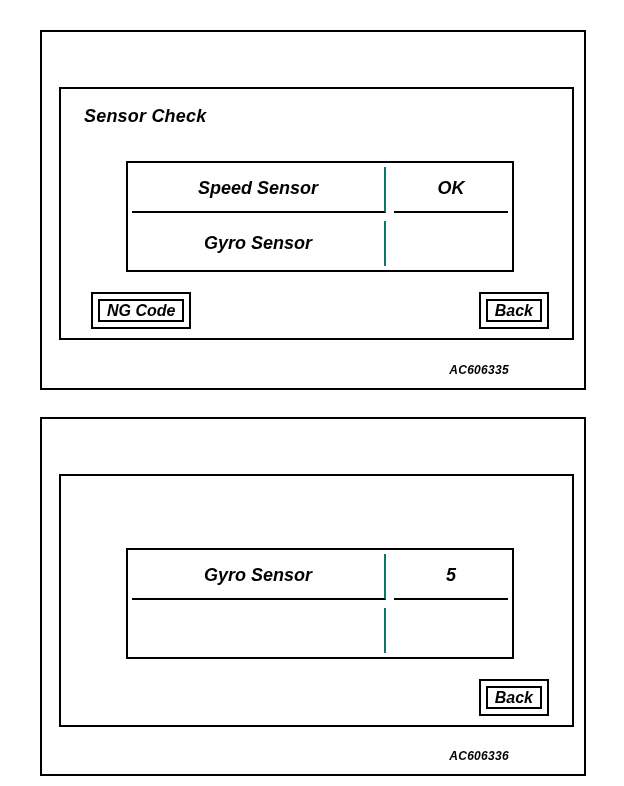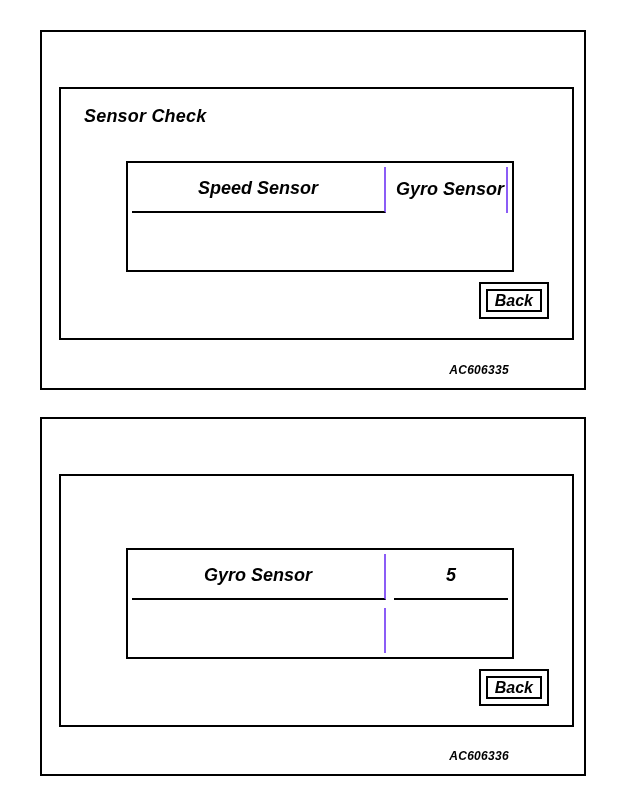--- a/index.html
+++ b/index.html
@@ -54,42 +54,42 @@
     grid-template-rows: 1fr 1fr;
   }
   .cell {
     display: flex;
     align-items: center;
     justify-content: center;
     font-size: 18px;
     font-weight: bold;
     white-space: nowrap;
   }
-  .cell.c0 { border-right: 2px solid #8b5cf6; }
+  .cell.c0 { border-right: 2px solid #0f766e; }
   .cell.r0 { border-bottom: 2px solid #000; }
 
   
   .btn {
     position: absolute;
     border: 2px solid #000;
     padding: 1px;
     background: #fff;
     cursor: pointer;
   }
   .btn-inner {
     display: block;
     border: 2px solid #000;
     padding: 1px 7px;
     font-size: 16px;
     font-weight: bold;
     line-height: 17px;
     white-space: nowrap;
   }
   .btn.ng-code { left: 26px; bottom: 5px; }
-  .btn.back    { right: 19px; bottom: 15px; }
+  .btn.back    { right: 19px; bottom: 5px; }
 
   
   .fig-code {
     position: absolute;
     right: 71px; bottom: 7px;
     font-size: 12px;
     font-weight: bold;
     letter-spacing: 0.3px;
   }
 </style>
@@ -97,23 +97,27 @@
 <body>
 
 <div class="page">
 
   <div class="frame p1">
     <div class="screen">
       <div class="screen-title">Sensor Check</div>
 
       <div class="s-table">
         <div class="cell c0 r0">Speed Sensor</div>
+        <div class="cell c1 r0">OK</div>
         <div class="cell c0 r1">Gyro Sensor</div>
       </div>
 
+      <div class="btn ng-code">
+        <span class="btn-inner">NG Code</span>
+      </div>
       <div class="btn back">
         <span class="btn-inner">Back</span>
       </div>
     </div>
 
     <div class="fig-code">AC606335</div>
   </div>
 
   <div class="frame p2">
     <div class="screen">

